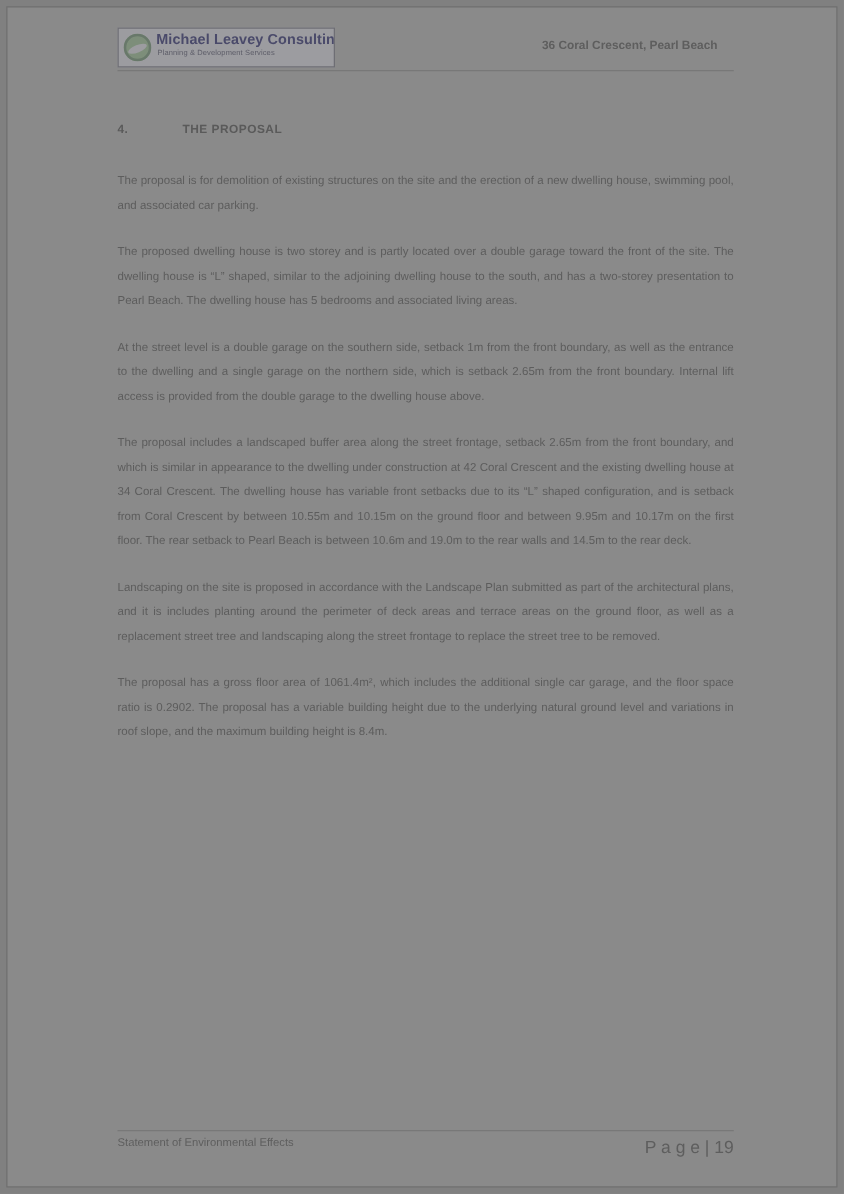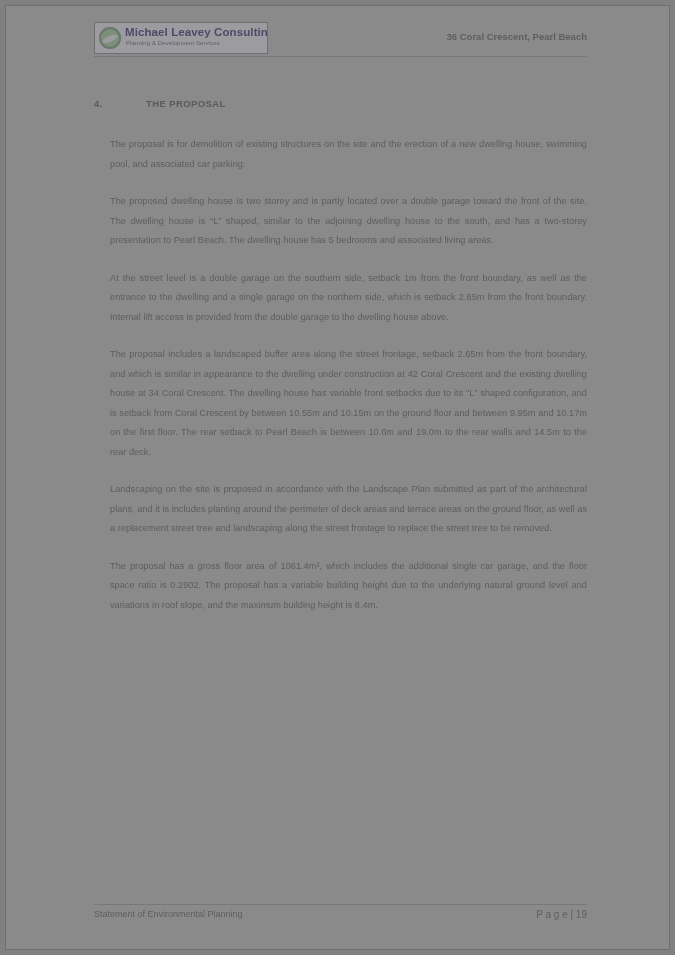--- a/index.html
+++ b/index.html
@@ -83,21 +83,21 @@
     position: absolute;
     left: 31px;
     top: 17px;
     font-size: 6px;
     color: #5d5d68;
     letter-spacing: 0.1px;
     white-space: nowrap;
   }
   .header-right {
     position: absolute;
-    right: 0;
+    right: 13px;
     top: 9px;
     font-size: 9.5px;
     font-weight: bold;
     color: #5e5e5e;
     text-align: right;
     white-space: nowrap;
   }
   .header-rule {
     position: absolute;
     left: 88px;
@@ -124,21 +124,21 @@
     margin-bottom: 26px;
   }
   .section-num {
     width: 52px;
     flex: none;
   }
   p.para {
     font-size: 9.2px;
     line-height: 19.5px;
     color: #5d5d5d;
-    margin: 0 0 18px 16px;
+    margin: 0 0 18px 0;
     text-align: justify;
     letter-spacing: 0.02px;
   }
 
   
   .footer-rule {
     position: absolute;
     left: 88px;
     right: 82px;
     bottom: 44px;
@@ -157,21 +157,21 @@
     left: 0;
     top: 0;
     font-size: 9px;
     color: #5e5e5e;
     white-space: nowrap;
   }
   .footer-right {
     position: absolute;
     right: 0;
     top: 0;
-    font-size: 10px;
+    font-size: 14px;
     color: #5e5e5e;
     white-space: nowrap;
   }
 </style>
 </head>
 <body>
 
 <div class="page">
   <div class="page-inner">
 
@@ -194,18 +194,18 @@
       <p class="para">The proposal is for demolition of existing structures on the site and the erection of a new dwelling house, swimming pool, and associated car parking.</p>
       <p class="para">The proposed dwelling house is two storey and is partly located over a double garage toward the front of the site. The dwelling house is “L” shaped, similar to the adjoining dwelling house to the south, and has a two-storey presentation to Pearl Beach. The dwelling house has 5 bedrooms and associated living areas.</p>
       <p class="para">At the street level is a double garage on the southern side, setback 1m from the front boundary, as well as the entrance to the dwelling and a single garage on the northern side, which is setback 2.65m from the front boundary.  Internal lift access is provided from the double garage to the dwelling house above.</p>
       <p class="para">The proposal includes a landscaped buffer area along the street frontage, setback 2.65m from the front boundary, and which is similar in appearance to the dwelling under construction at 42 Coral Crescent and the existing dwelling house at 34 Coral Crescent. The dwelling house has variable front setbacks due to its “L” shaped configuration, and is setback from Coral Crescent by between 10.55m and 10.15m on the ground floor and between 9.95m and 10.17m on the first floor. The rear setback to Pearl Beach is between 10.6m and 19.0m to the rear walls and 14.5m to the rear deck.</p>
       <p class="para">Landscaping on the site is proposed in accordance with the Landscape Plan submitted as part of the architectural plans, and it is includes planting around the perimeter of deck areas and terrace areas on the ground floor, as well as a replacement street tree and landscaping along the street frontage to replace the street tree to be removed.</p>
       <p class="para">The proposal has a gross floor area of 1061.4m², which includes the additional single car garage, and the floor space ratio is 0.2902. The proposal has a variable building height due to the underlying natural ground level and variations in roof slope, and the maximum building height is 8.4m.</p>
     </div>
 
     <div class="footer-rule"></div>
     <div class="footer">
-      <div class="footer-left">Statement of Environmental Planning</div>
+      <div class="footer-left">Statement of Environmental Effects</div>
       <div class="footer-right">P a g e  | 19</div>
     </div>
 
   </div>
 </div>
 
 </body></html>

